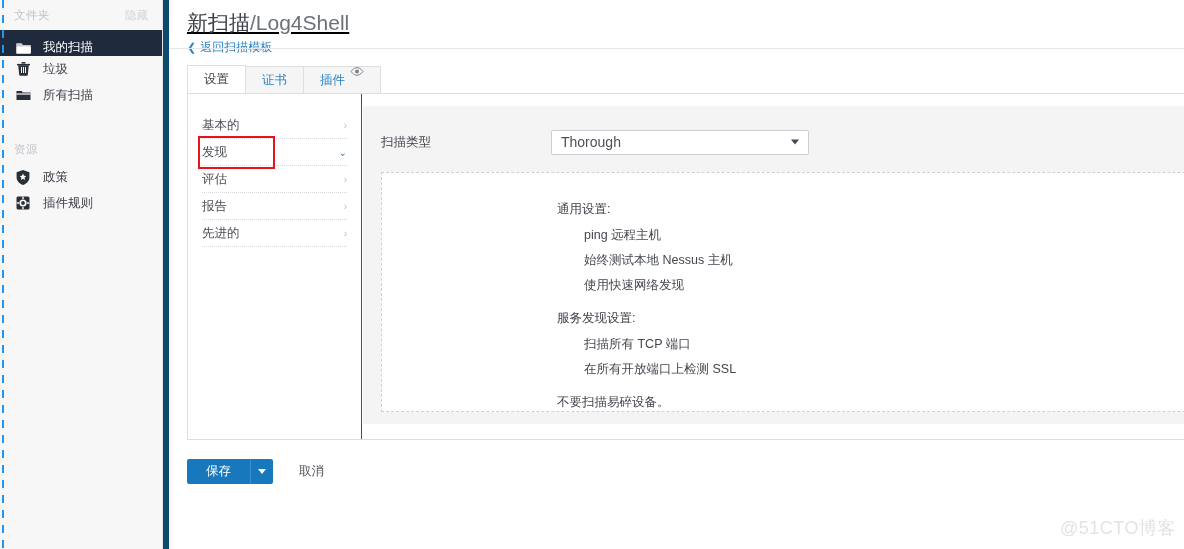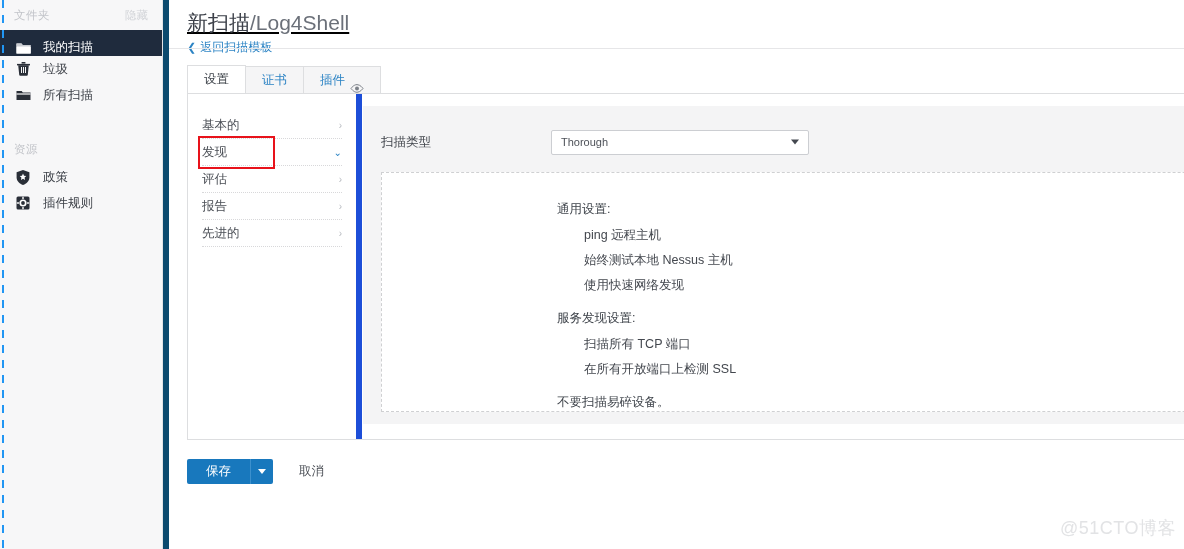--- a/index.html
+++ b/index.html
@@ -100,21 +100,21 @@
   .tab {
     height: 27px; line-height: 26px;
     padding: 0 16px;
     font-size: 12.5px;
     border: 1px solid #dddee0;
     border-bottom: none;
     background: #f5f5f6;
     color: #2b83c4;
     margin-right: -1px;
     cursor: pointer;
-    display: flex; align-items: flex-end; gap: 5px;
+    display: flex; align-items: flex-start; gap: 5px;
   }
   .tab.active {
     background: #ffffff;
     color: #3f444b;
     position: relative; z-index: 3;
     height: 28px; line-height: 27px;
   }
   .eye-ico { display: inline-flex; }
 
   
@@ -124,21 +124,21 @@
     border: 1px solid #dddee0;
     background: #ffffff;
     z-index: 1;
   }
 
   
   #sub-nav {
     position: absolute; left: 0; top: 0;
     width: 174px; height: 345px;
     background: #ffffff;
-    border-right: 6px solid #1d4ed8;
+    border-right: 1px solid #1d4ed8;
     padding: 18px 14px 0 14px;
   }
   .nav-row {
     position: relative;
     display: flex; align-items: center; justify-content: space-between;
     height: 27px;
     font-size: 12.5px;
     color: #4a4e55;
     border-bottom: 1px dotted #d8d8da;
     cursor: pointer;
@@ -169,21 +169,21 @@
     font-size: 12.5px; color: #43474e;
   }
   .select-box {
     position: relative;
     width: 258px; height: 25px;
     background: #ffffff;
     border: 1px solid #ccced2;
     border-radius: 2px;
     display: flex; align-items: center;
     padding: 0 22px 0 9px;
-    font-size: 11px; color: #4d5158;
+    font-size: 14px; color: #4d5158;
     cursor: pointer;
   }
   .select-caret {
     position: absolute; right: 9px; top: 50%;
     transform: translateY(-50%);
     width: 0; height: 0;
     border-left: 4.5px solid transparent;
     border-right: 4.5px solid transparent;
     border-top: 5px solid #444850;
   }

